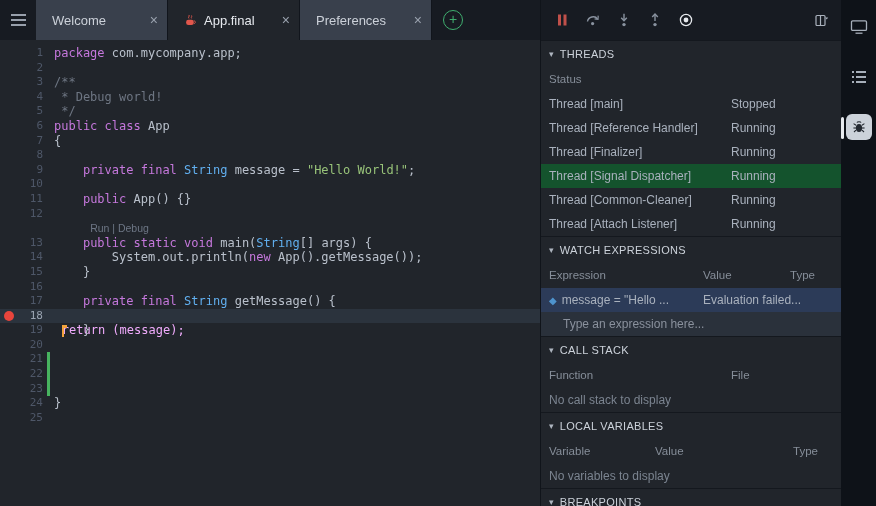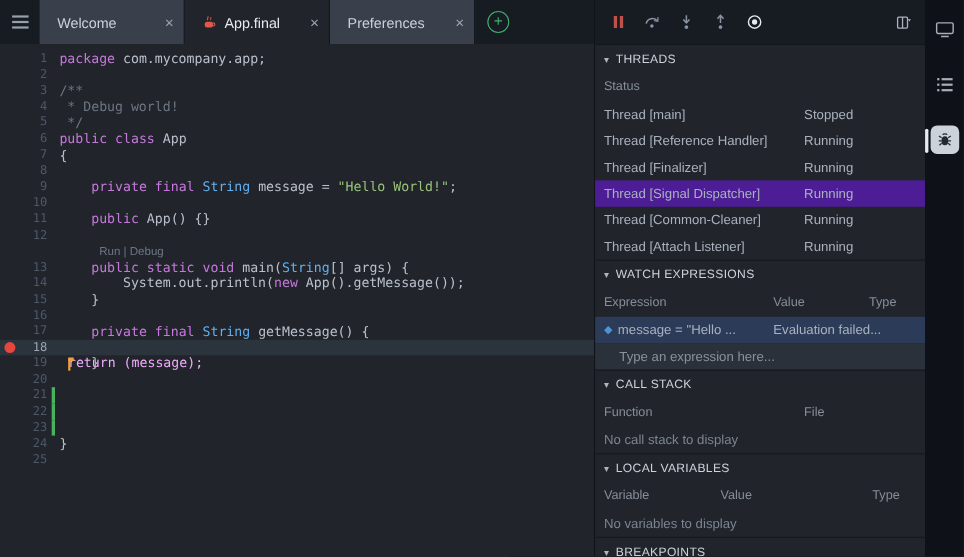--- a/index.html
+++ b/index.html
@@ -47,21 +47,21 @@
   .dtoolbar{height:40px;flex:none;background:#171b22;display:flex;align-items:center;padding:0 10px 0 12px;gap:13px;}
   .dtoolbar .spacer{flex:1;}
   .dbtn{display:flex;align-items:center;justify-content:center;width:18px;height:18px;cursor:pointer;}
   .sect-head{height:26px;flex:none;display:flex;align-items:center;padding:0 8px;gap:6px;border-top:1px solid #14181e;color:#ccd2da;font-size:11px;letter-spacing:.3px;cursor:pointer;}
   .sect-head .chev{color:#aeb5bf;font-size:9px;}
   .cols{height:26px;flex:none;display:grid;align-items:center;padding-left:8px;color:#868e99;font-size:11.5px;}
   .threads-cols,.cs-cols{grid-template-columns:182px 1fr;}
   .watch-cols{grid-template-columns:154px 87px 1fr;}
   .lv-cols{grid-template-columns:106px 138px 1fr;}
   .trow{height:24px;display:grid;grid-template-columns:182px 1fr;align-items:center;padding-left:8px;color:#a9b1bd;font-size:12px;white-space:nowrap;cursor:pointer;}
-  .trow.sel{background:#4c1d95;}
+  .trow.sel{background:#14532d;}
   .wrow{height:24px;display:grid;grid-template-columns:154px 1fr;align-items:center;padding-left:8px;color:#a9b1bd;font-size:12px;white-space:nowrap;cursor:pointer;}
   .wrow.sel{background:#2c3b58;}
   .wexpr{display:flex;align-items:center;gap:5px;overflow:hidden;}
   .wcell{overflow:hidden;}
   .diamond{color:#4e94ce;font-size:10px;flex:none;}
   .exprinput{height:24px;flex:none;line-height:24px;background:#2a313b;color:#8a919d;font-size:12px;padding-left:22px;white-space:nowrap;cursor:text;}
   .emptyrow{height:24px;flex:none;line-height:24px;padding-left:8px;color:#7b8490;font-size:12px;}
 
   
   .abar{width:35px;flex:none;background:#0e1218;display:flex;flex-direction:column;align-items:center;padding-top:10px;gap:16px;position:relative;}

